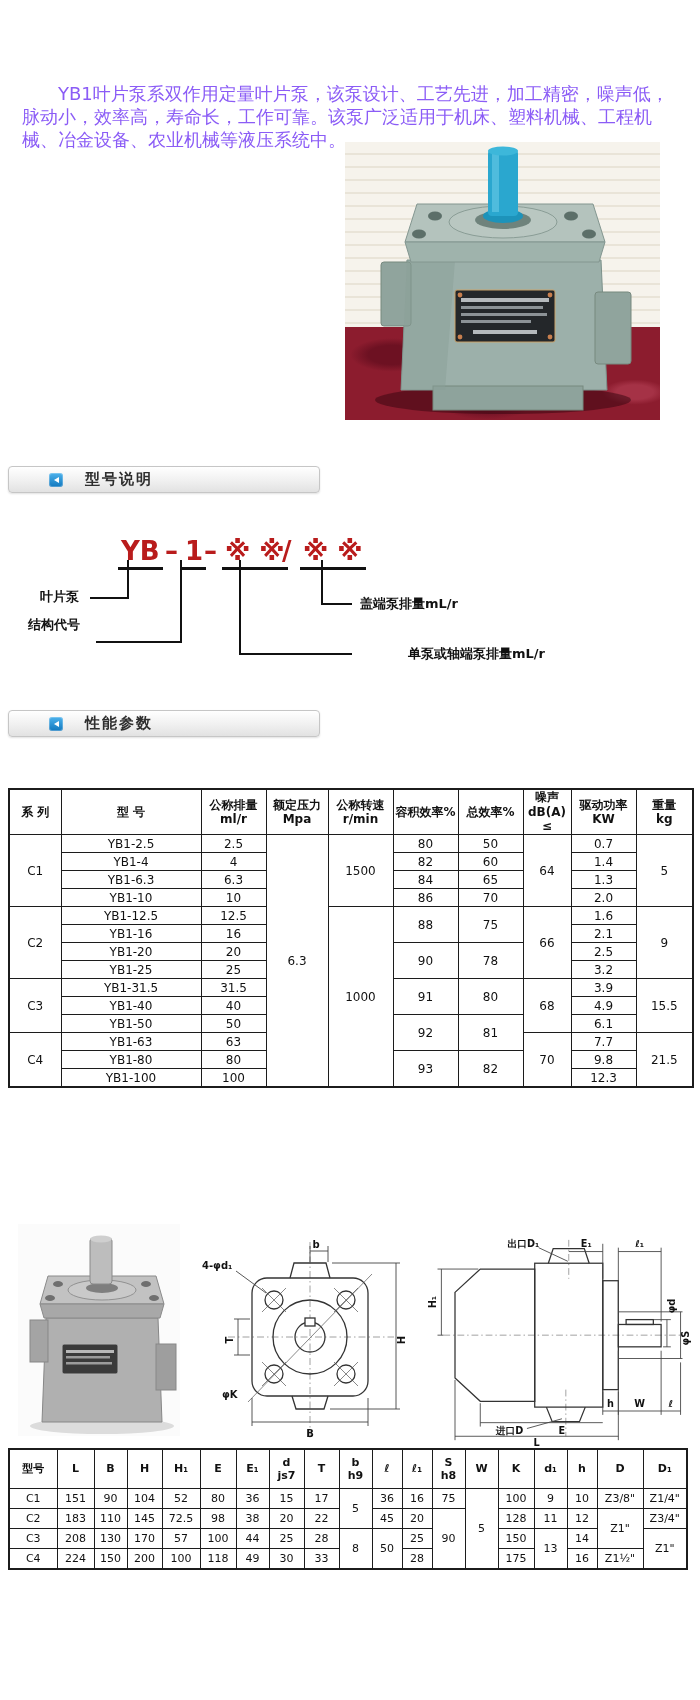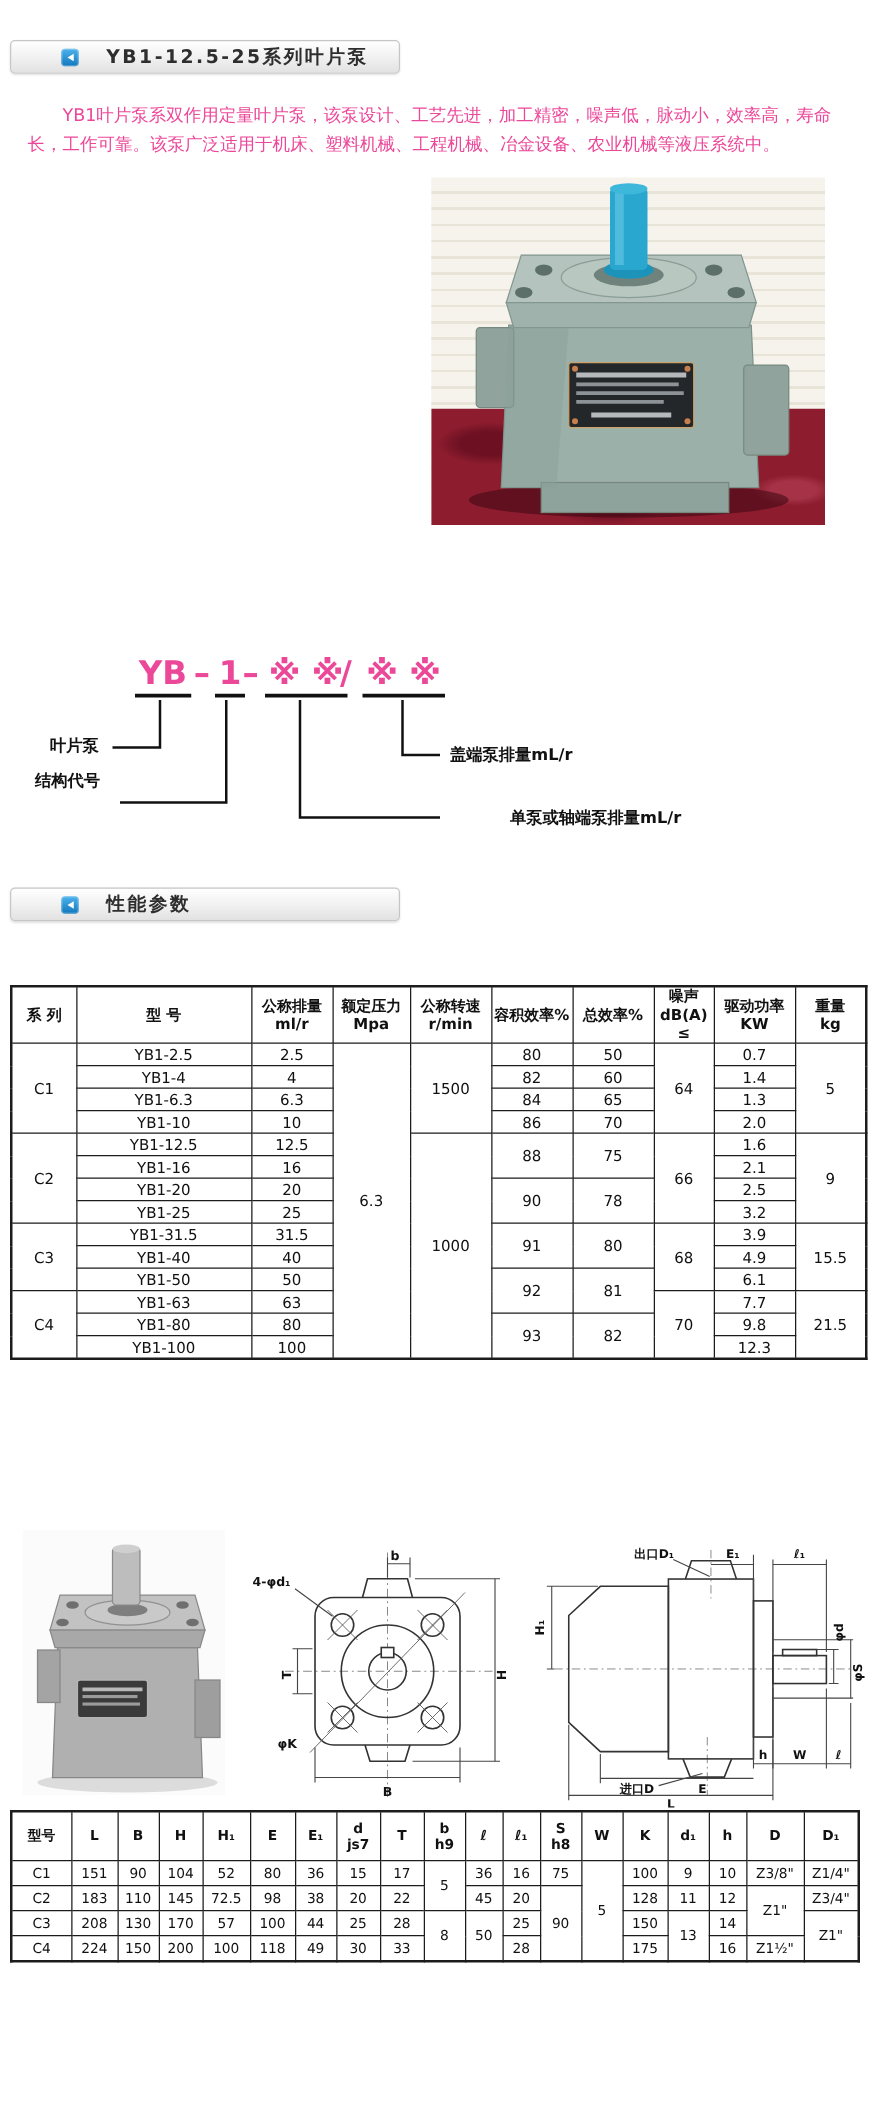--- a/index.html
+++ b/index.html
@@ -18,37 +18,37 @@
     box-shadow:0 1px 2px rgba(0,0,0,.12);
     display:flex;align-items:center;padding-left:40px;}
   .secbar .ico{width:14px;height:14px;border-radius:3px;flex:0 0 14px;
     background:linear-gradient(#4db2ec,var(--icon-blue));
     box-shadow:inset 0 0 0 1px rgba(255,255,255,.25);
     display:flex;align-items:center;justify-content:center;}
   .secbar .ico::after{content:"";width:0;height:0;border:3px solid transparent;border-right:5px solid #fff;margin-left:-2px;}
   .secbar .ttl{font-size:15px;font-weight:bold;color:#2e2e2e;letter-spacing:2px;margin-left:22px;white-space:nowrap;}
 
   .intro{position:absolute;top:82px;left:22px;width:658px;margin:0;
-    font-size:14px;line-height:23px;text-indent:2em;color:#ec4899;}
+    font-size:18px;line-height:23px;text-indent:2em;color:#8b5cf6;}
 
   
   .photo{position:absolute;left:345px;top:142px;width:315px;height:278px;overflow:hidden;
     background:repeating-linear-gradient(180deg,#f6f3ec 0 11px,#e9e4d8 11px 13px);}
   .photo-red{position:absolute;left:0;top:185px;width:315px;height:93px;
     background:
       radial-gradient(ellipse 60px 24px at 15% 30%, #6d1122 0 40%, transparent 70%),
       radial-gradient(ellipse 50px 20px at 80% 20%, #701324 0 40%, transparent 70%),
       radial-gradient(ellipse 70px 26px at 45% 80%, #701225 0 40%, transparent 70%),
       radial-gradient(ellipse 46px 18px at 92% 70%, #a53246 0 40%, transparent 70%),
       var(--cloth-red);}
   .photo svg{position:absolute;left:0;top:0;}
 
   
   .modeldiag{position:absolute;left:0;top:520px;width:700px;height:150px;}
-  .modeldiag .code{position:absolute;top:4px;font-size:26px;font-weight:bold;color:#ec4899;white-space:nowrap;}
+  .modeldiag .code{position:absolute;top:16px;font-size:26px;font-weight:bold;color:#b91c1c;white-space:nowrap;margin-left:10px;}
   .modeldiag .code.u{border-bottom:3px solid #111;padding:0 3px 1px;}
   .modeldiag .lbl{position:absolute;font-size:13px;font-weight:bold;color:#111;white-space:nowrap;}
   .modeldiag svg{position:absolute;left:0;top:0;}
 
   
   .datatable{position:absolute;left:8px;border-collapse:collapse;table-layout:fixed;background:#fff;border:2px solid #1c1c1c;}
   .datatable th,.datatable td{border:1px solid #1c1c1c;text-align:center;vertical-align:middle;padding:0;color:#111;}
   .datatable th{white-space:pre-line;font-weight:bold;line-height:1.2;}
   .perf{top:788px;width:684px;}
   .perf thead th{height:44px;font-size:12px;}
@@ -59,24 +59,20 @@
 
   .drawing{position:absolute;}
   .drawing svg{display:block;}
   text{font-family:"DejaVu Sans","Liberation Sans",sans-serif;}
 </style>
 </head>
 <body>
 
 <div class="page">
 
-  <div class="secbar" style="top:32px;">
-    <span class="ico"></span>
-    <span class="ttl">YB1-12.5-25系列叶片泵</span>
-  </div>
 
   <p class="intro">YB1叶片泵系双作用定量叶片泵，该泵设计、工艺先进，加工精密，噪声低，脉动小，效率高，寿命长，工作可靠。该泵广泛适用于机床、塑料机械、工程机械、冶金设备、农业机械等液压系统中。</p>
 
   <div class="photo">
     <div class="photo-red"></div>
     <svg width="315" height="278" viewBox="0 0 315 278">
       <ellipse cx="158" cy="258" rx="128" ry="14" fill="rgba(60,8,18,0.55)"></ellipse>
 
       <polygon points="62,118 256,118 262,248 56,248" fill="#9cb0aa" stroke="#7c918b" stroke-width="1"></polygon>
       <rect x="88" y="244" width="150" height="24" fill="#8ea39c" stroke="#77897f" stroke-width="1"></rect>
@@ -104,20 +100,24 @@
       <rect x="116" y="171" width="86" height="3" fill="#b9c0c4" opacity="0.7"></rect>
       <rect x="116" y="178" width="70" height="3" fill="#b9c0c4" opacity="0.7"></rect>
       <rect x="128" y="188" width="64" height="4" fill="#cfd4d6" opacity="0.85"></rect>
       <circle cx="115" cy="153" r="2.4" fill="#c87f4e"></circle>
       <circle cx="205" cy="153" r="2.4" fill="#c87f4e"></circle>
       <circle cx="115" cy="195" r="2.4" fill="#c87f4e"></circle>
       <circle cx="205" cy="195" r="2.4" fill="#c87f4e"></circle>
     </svg>
   </div>
 
+  <div class="secbar" style="top:466px;">
+    <span class="ico"></span>
+    <span class="ttl">型号说明</span>
+  </div>
 
   <div class="modeldiag">
     <svg width="700" height="150" viewBox="0 0 700 150">
       <polyline points="128,40 128,78 90,78" fill="none" stroke="#111" stroke-width="2"></polyline>
       <polyline points="181,40 181,122 96,122" fill="none" stroke="#111" stroke-width="2"></polyline>
       <polyline points="240,40 240,134 352,134" fill="none" stroke="#111" stroke-width="2"></polyline>
       <polyline points="322,40 322,84 352,84" fill="none" stroke="#111" stroke-width="2"></polyline>
     </svg>
     <span class="code u" style="left:108px;">YB</span>
     <span class="code" style="left:155px;">–</span>

